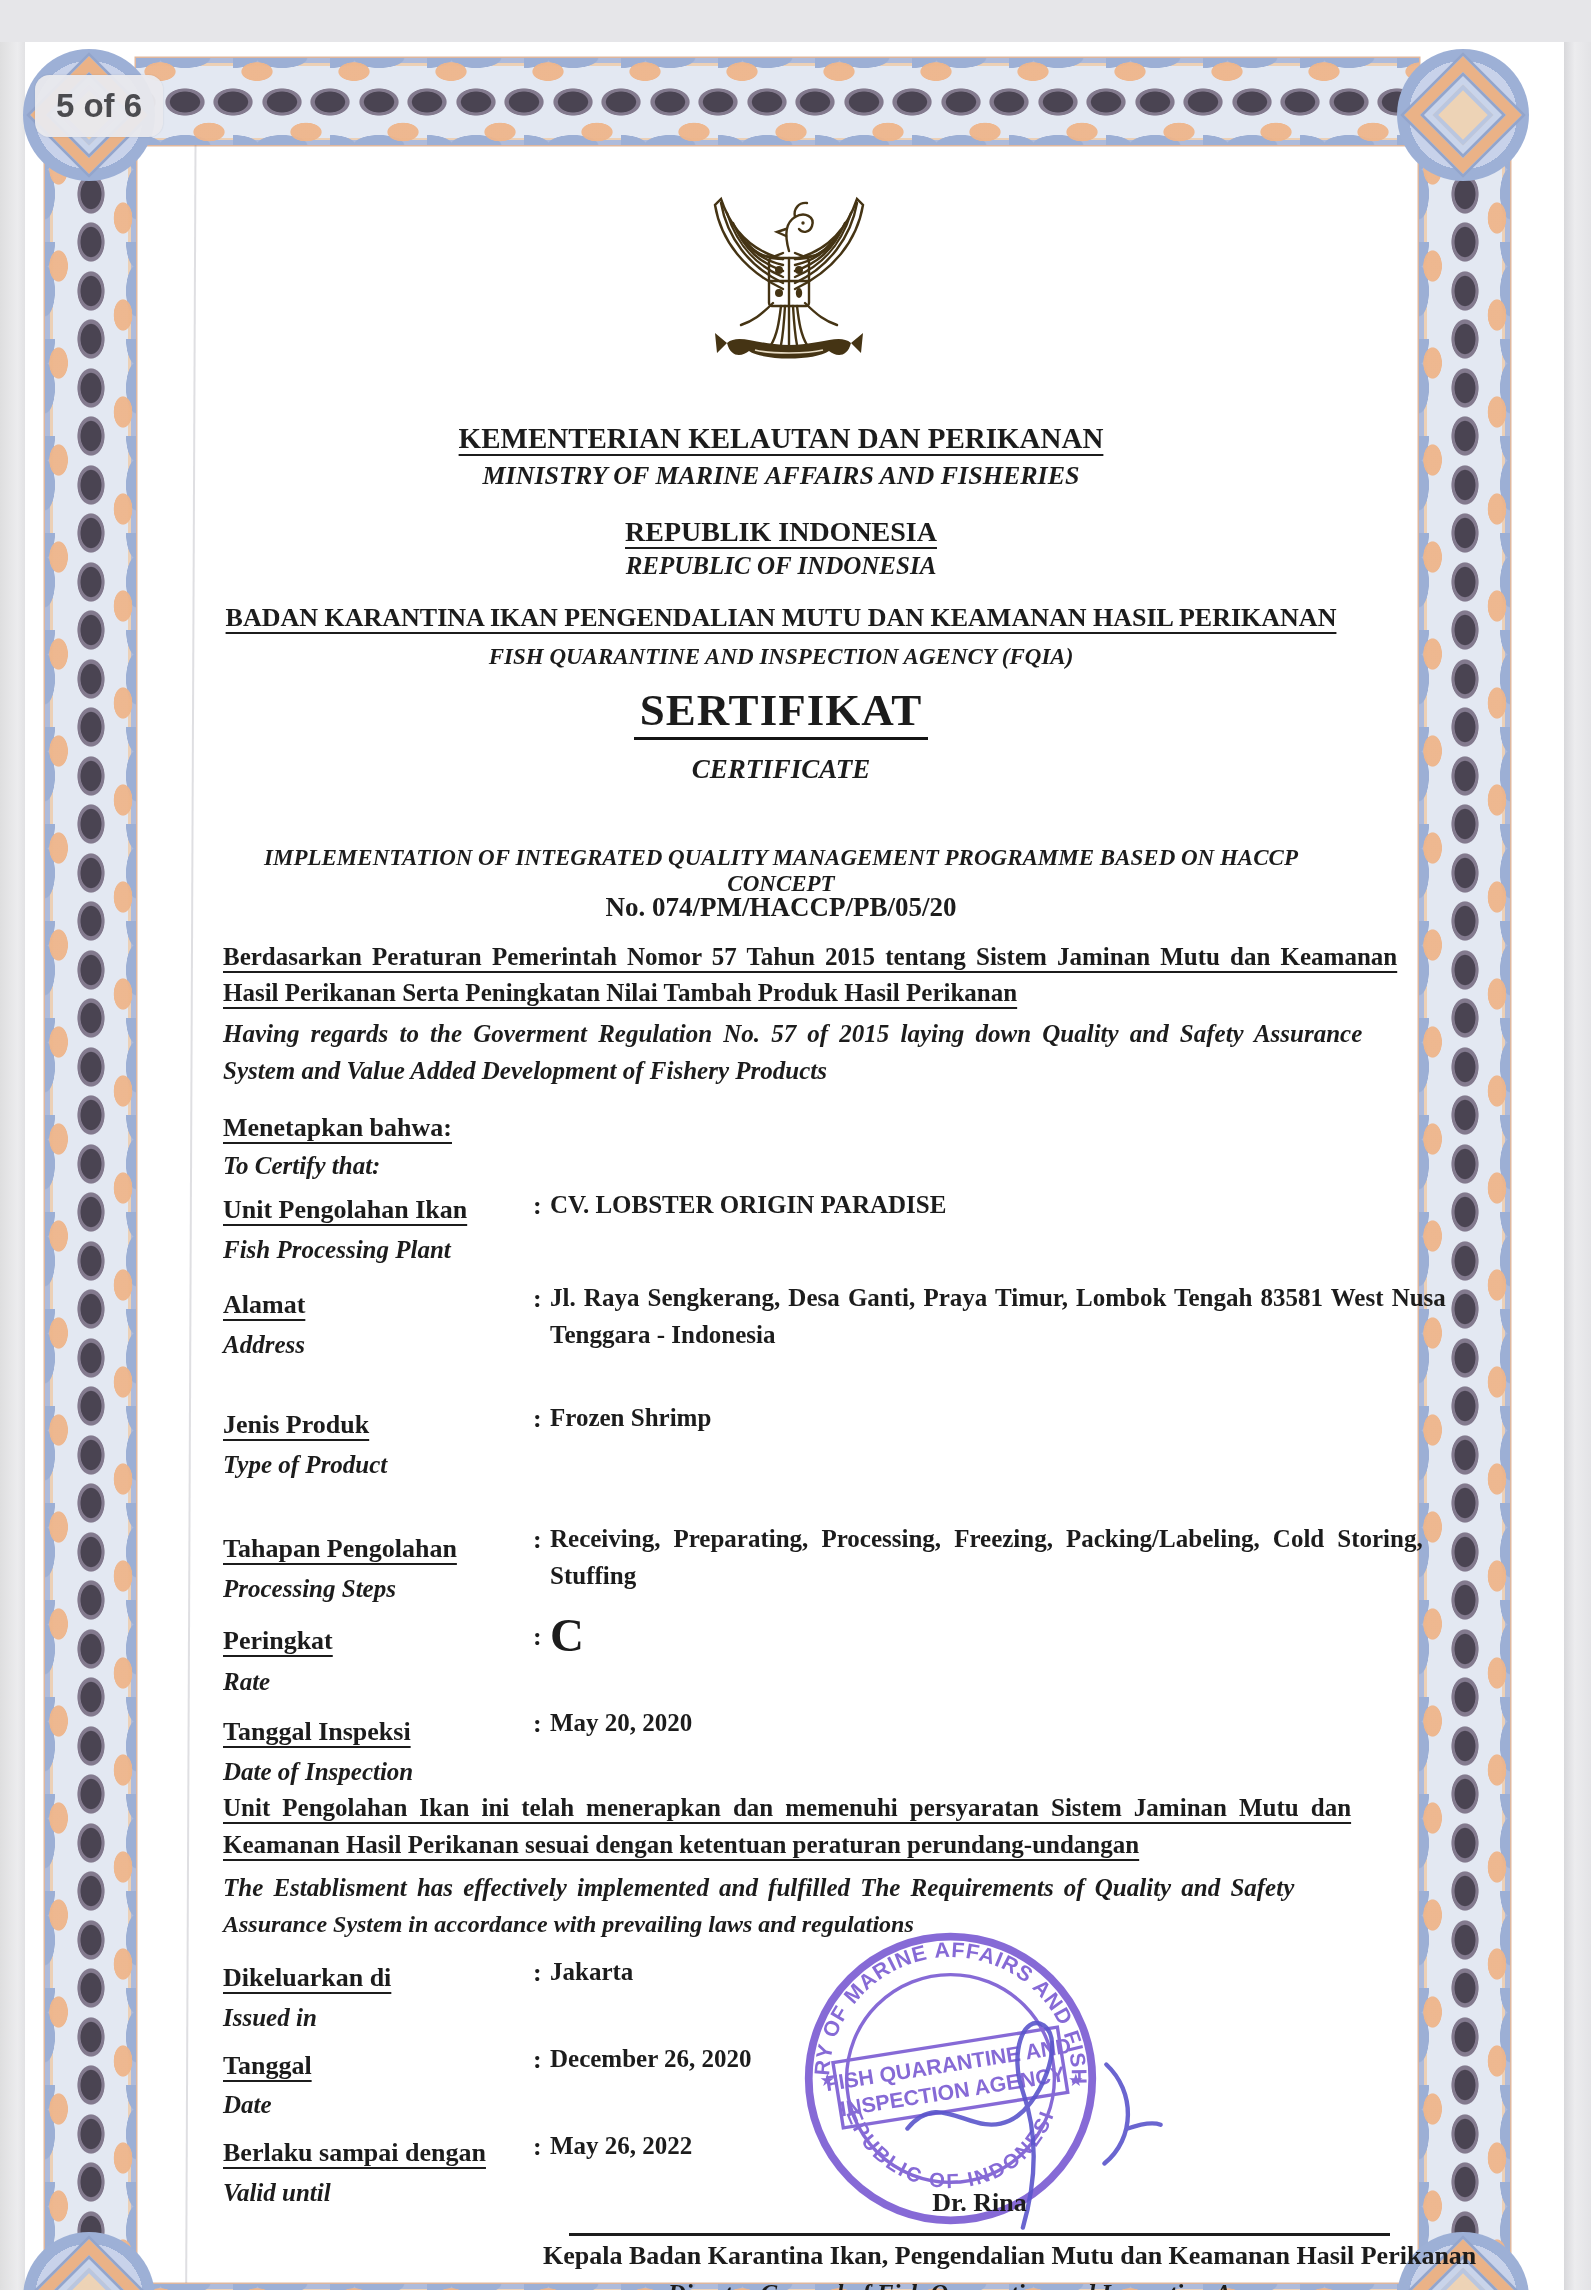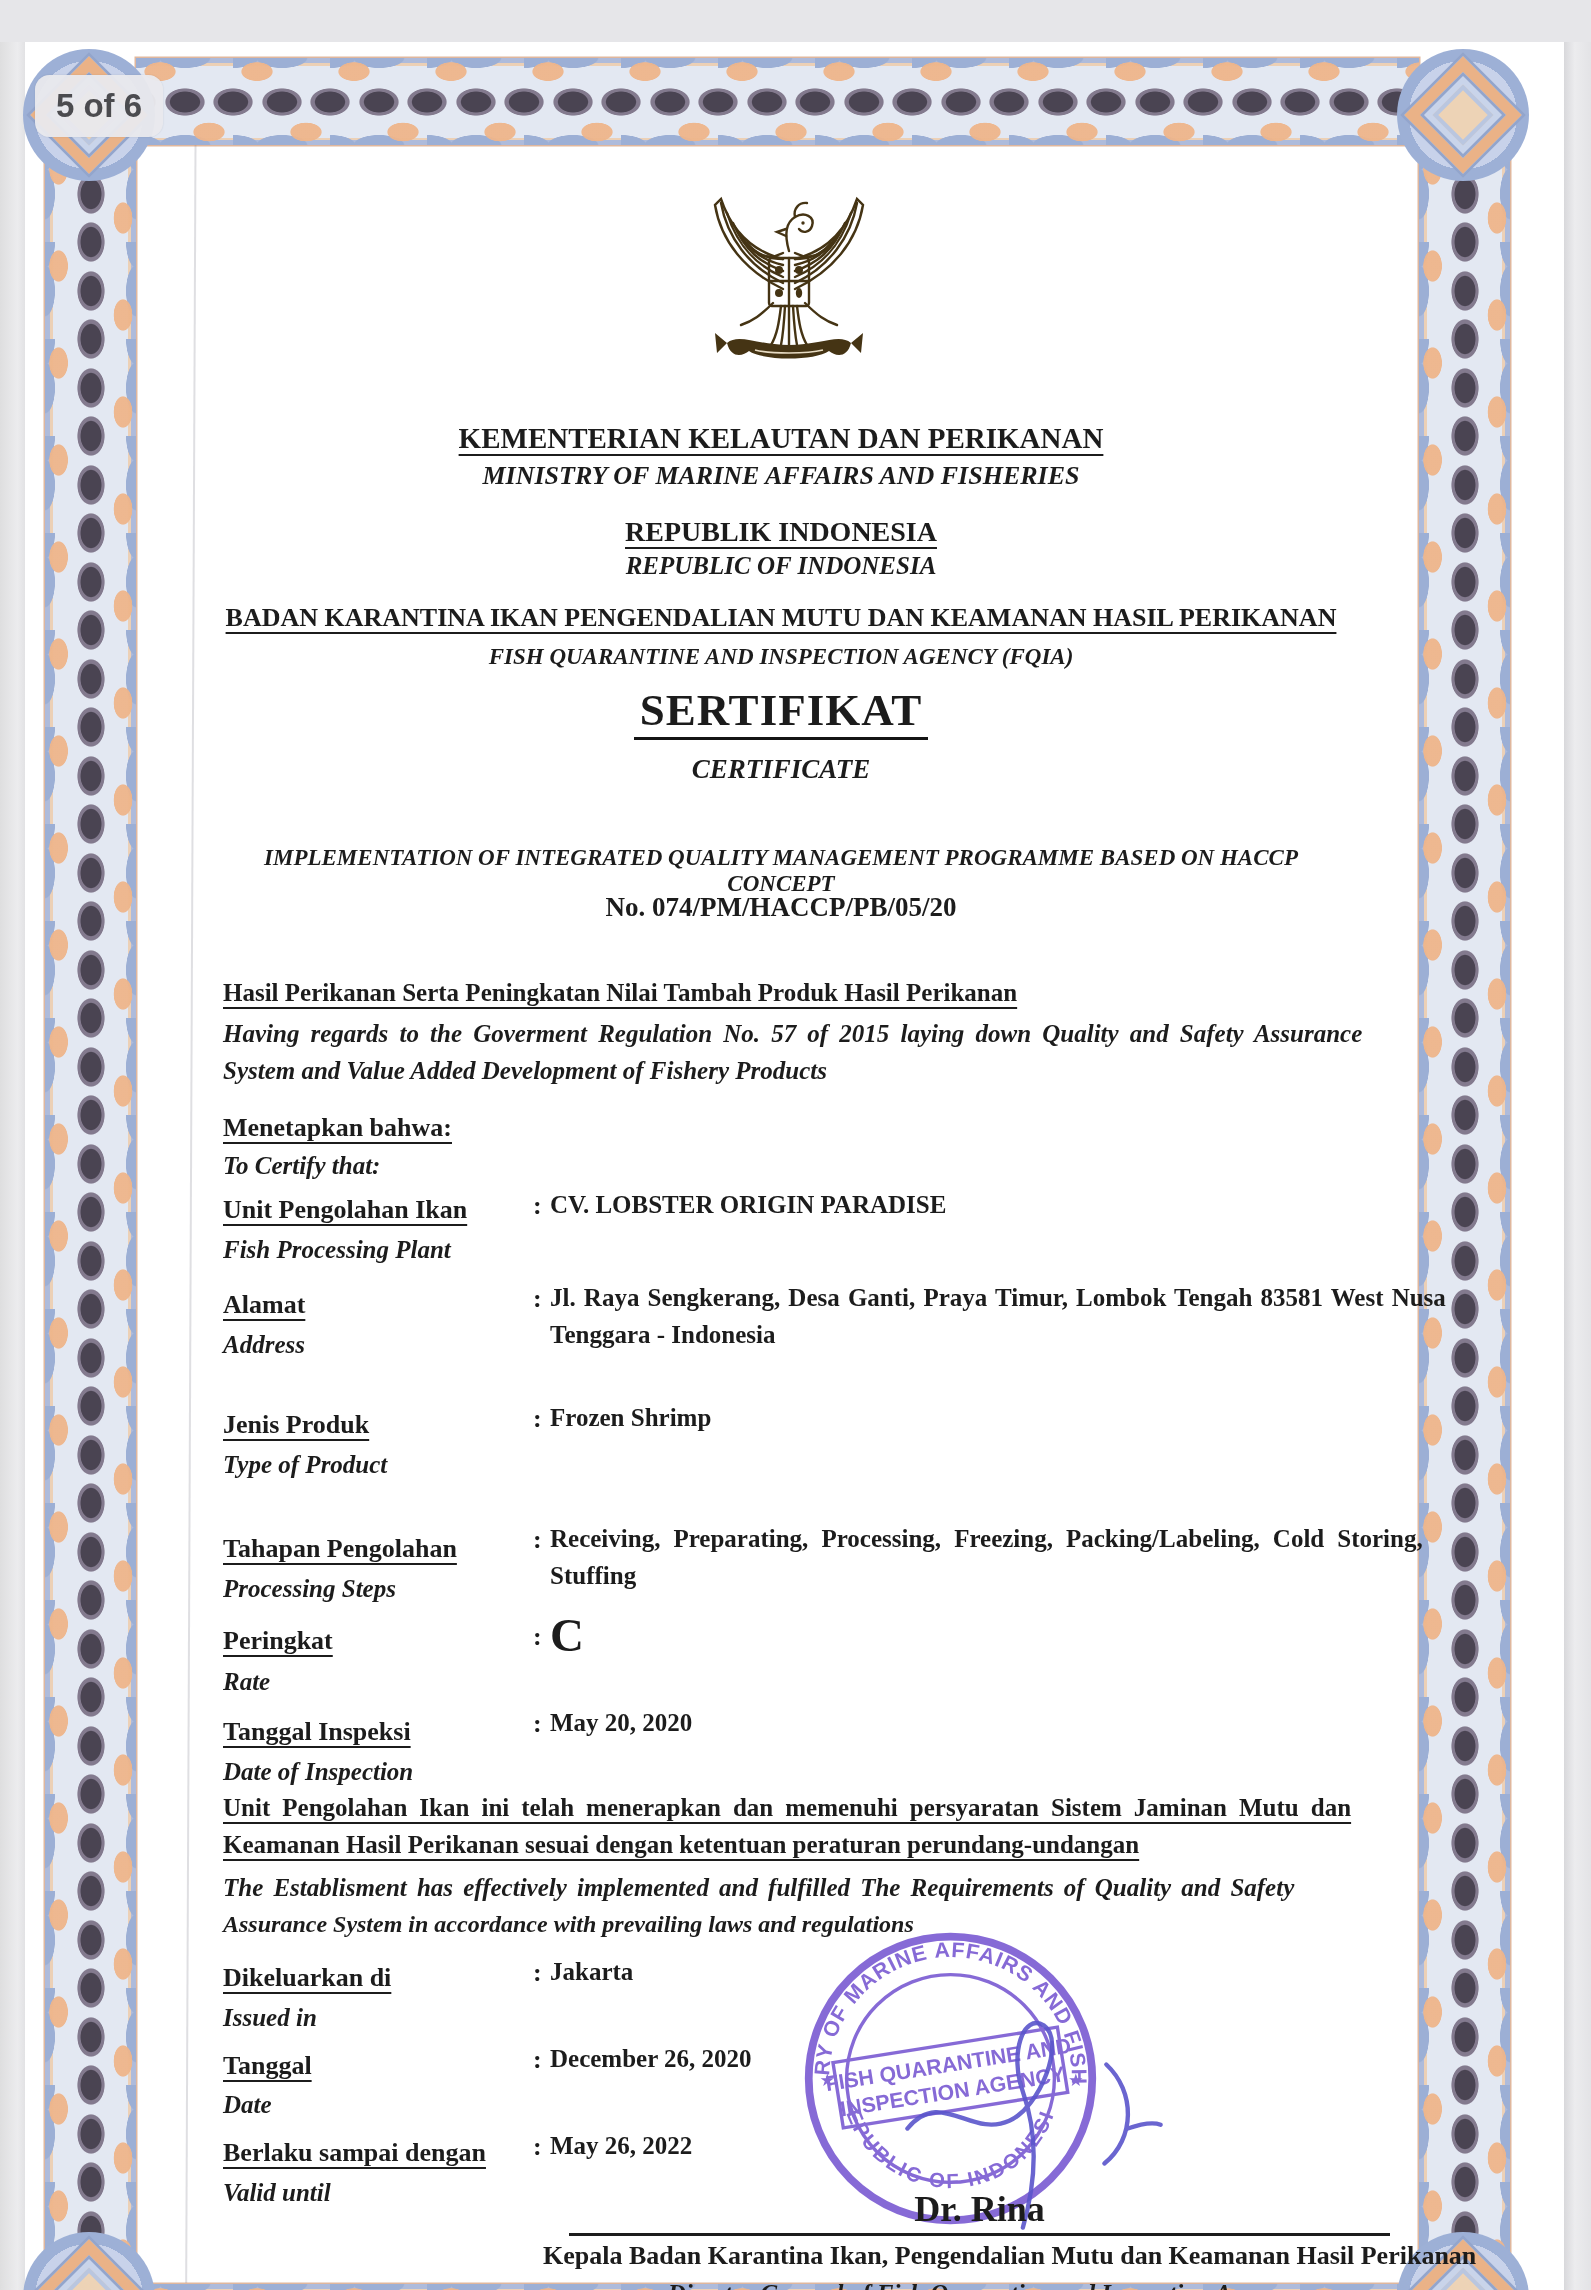--- a/index.html
+++ b/index.html
@@ -153,20 +153,21 @@
   <div class="abs col idb u" style="top:474px;font-size:28px">REPUBLIK INDONESIA</div>
   <div class="abs col it" style="top:510px;font-size:25px">REPUBLIC OF INDONESIA</div>
   <div class="abs col idb u" style="top:561px;font-size:26px">BADAN KARANTINA IKAN PENGENDALIAN MUTU DAN KEAMANAN HASIL PERIKANAN</div>
   <div class="abs col it" style="top:602px;font-size:23px">FISH QUARANTINE AND INSPECTION AGENCY (FQIA)</div>
 
   <div class="abs col title-main" style="top:642px"><span>SERTIFIKAT</span></div>
   <div class="abs col it" style="top:712px;font-size:27px">CERTIFICATE</div>
   <div class="abs col it" style="top:803px;font-size:23px">IMPLEMENTATION OF INTEGRATED QUALITY MANAGEMENT PROGRAMME BASED ON HACCP CONCEPT</div>
   <div class="abs col idb" style="top:850px;font-size:27px">No. 074/PM/HACCP/PB/05/20</div>
 
+  <div class="abs para idb u nw" style="top:901px;font-size:25px;word-spacing:3.9px">Berdasarkan Peraturan Pemerintah Nomor 57 Tahun 2015 tentang Sistem Jaminan Mutu dan Keamanan</div>
   <div class="abs para idb u nw" style="top:937px;font-size:25px">Hasil Perikanan Serta Peningkatan Nilai Tambah Produk Hasil Perikanan</div>
   <div class="abs para it nw" style="top:978px;font-size:25px;word-spacing:4.9px">Having regards to the Goverment Regulation No. 57 of 2015 laying down Quality and Safety Assurance</div>
   <div class="abs para it nw" style="top:1015px;font-size:25px">System and Value Added Development of Fishery Products</div>
   <div class="abs lab u" style="top:1071px">Menetapkan bahwa:</div>
   <div class="abs sub" style="top:1110px">To Certify that:</div>
 
   <div>
     <div class="abs lab u" style="top:1153px">Unit Pengolahan Ikan</div>
     <div class="abs sub" style="top:1194px">Fish Processing Plant</div>
     <div class="abs colon" style="top:1149px">:</div>
@@ -254,18 +255,18 @@
   </svg>
 
   <svg class="abs" style="left:815px;top:1941px" width="505" height="262" viewBox="0 0 520 270">
     <g stroke="#5a55cb" stroke-width="4.5" fill="none" stroke-linecap="round" opacity=".9">
       <path d="M95,150 C130,108 160,160 200,142 C232,128 258,60 236,44 C214,30 200,74 214,112 C226,146 232,190 214,252"></path>
       <path d="M300,84 C330,112 330,160 298,186"></path>
       <path d="M322,150 c14,-5 26,-7 34,-4"></path>
     </g>
   </svg>
 
-  <div class="abs sigblock idb" style="top:2146px;font-size:36px">Dr. Rina</div>
+  <div class="abs sigblock idb" style="top:2146px;font-size:26px">Dr. Rina</div>
   <div class="rule"></div>
   <div class="abs sigblock idb nw" style="top:2199px;font-size:26px">Kepala Badan Karantina Ikan, Pengendalian Mutu dan Keamanan Hasil Perikanan</div>
   <div class="abs sigblock it nw" style="top:2238px;font-size:25px">Director General of Fish Quarantine and Inspection Agency</div>
 </div>
 
 
 </body></html>

